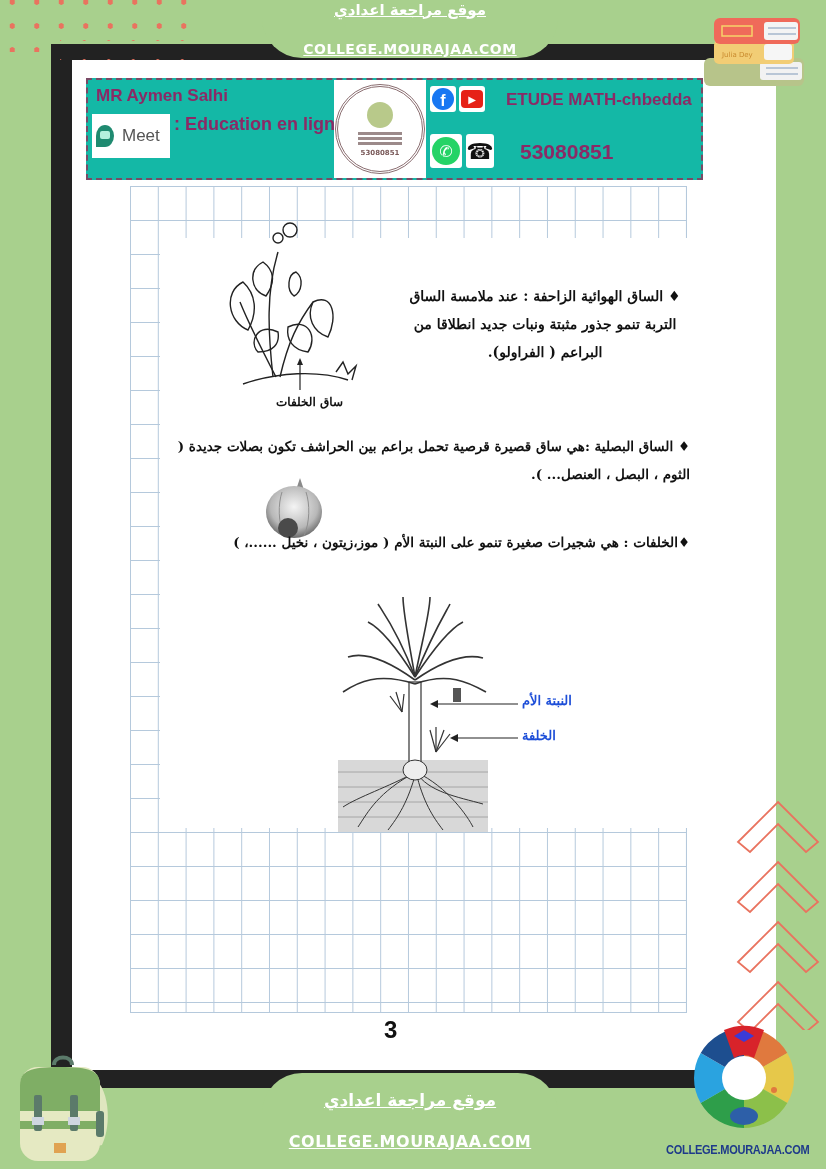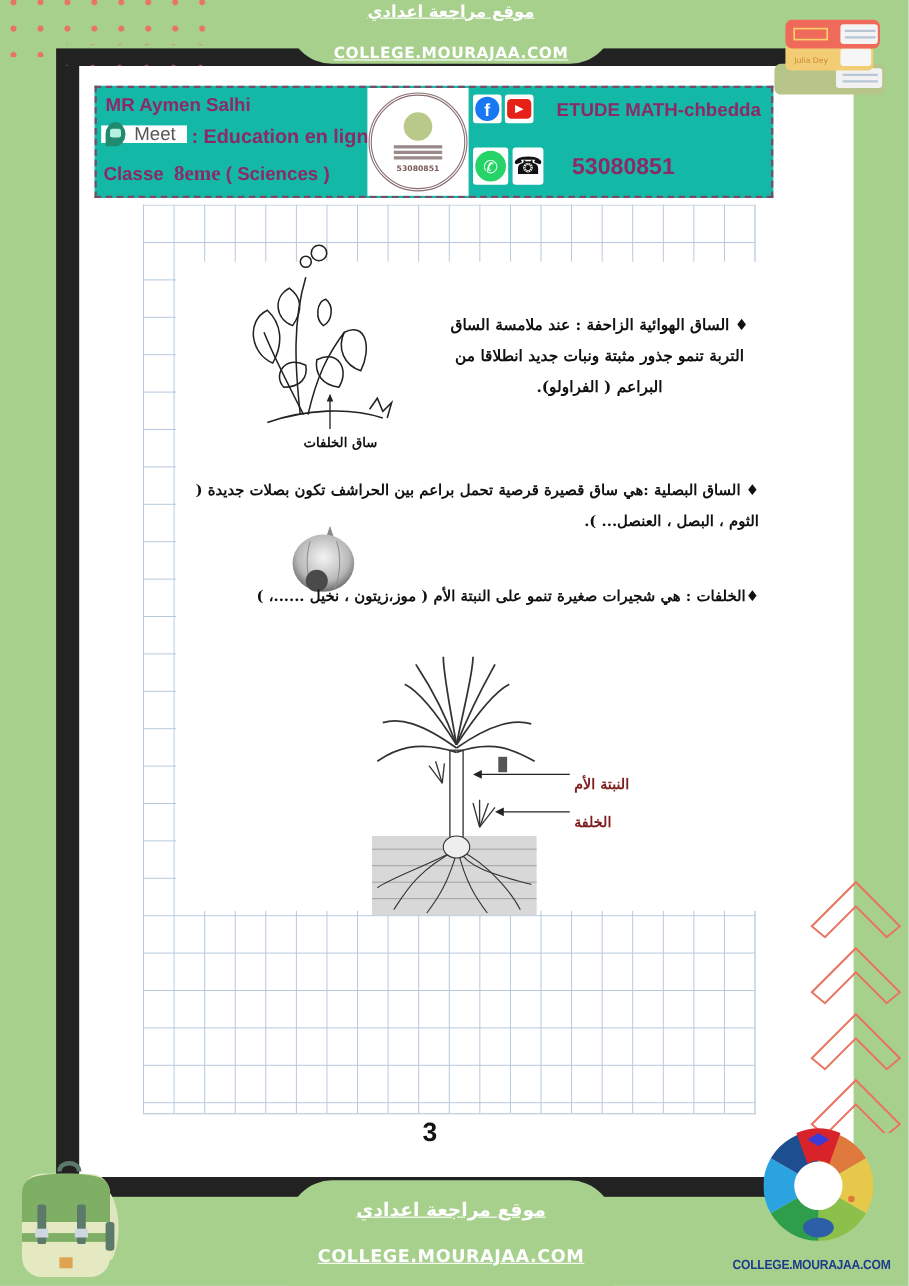--- a/index.html
+++ b/index.html
@@ -44,21 +44,21 @@
     .banner-bottom .en { font-size: 16px; line-height: 22px; }
 
     
     .header {
       left: 86px; top: 78px; width: 617px; height: 102px;
       background: #14b8a6; border: 2px dashed #7a4a66; box-sizing: border-box;
       z-index: 4;
     }
     .h-text { color: #8b2a66; font-family: "Liberation Sans", sans-serif; font-weight: bold; }
     .h-teacher { left: 8px; top: 6px; font-size: 17px; }
-    .h-meet-box { left: 4px; top: 34px; width: 78px; height: 16px; background: #ffffff; display:flex; align-items:center; }
+    .h-meet-box { left: 4px; top: 34px; width: 78px; height: 44px; background: #ffffff; display:flex; align-items:center; }
     .meet-icon { width: 18px; height: 22px; background: #1f8a70; border-radius: 50% 50% 50% 0; margin-left: 4px; position: relative; }
     .meet-icon::after { content:""; position:absolute; left:4px; top:6px; width:10px; height:8px; background:#b5f0dd; border-radius:2px; }
     .meet-label { color: #555555; font-family: "Liberation Sans", sans-serif; font-size: 17px; margin-left: 8px; }
     .h-edu { left: 86px; top: 34px; font-size: 18px; }
     .h-class { left: 6px; top: 68px; font-size: 17px; }
     .h-class .lvl { font-family: "Liberation Serif", serif; font-size: 19px; font-weight: bold; }
     .logo-box { left: 246px; top: 0; width: 92px; height: 98px; background: #ffffff; display: flex; align-items: center; justify-content: center; }
     .logo-circle { width: 84px; height: 84px; border-radius: 50%; border: 3px double #8a6d70; position: relative; display:flex; align-items:center; justify-content:center; flex-direction:column; }
     .logo-tree { width: 26px; height: 26px; border-radius: 50%; background: #b8c98a; margin-bottom: 3px; }
     .logo-line { width: 44px; height: 3px; background: #9c8a8a; margin: 1px 0; }
@@ -92,21 +92,21 @@
       direction: rtl; text-align: right; color: #111111;
       font-family: "DejaVu Serif", serif; font-weight: bold; z-index: 3;
     }
     .p1 { left: 400px; top: 282px; width: 290px; font-size: 14px; line-height: 28px; text-align: center; }
     .p2 { left: 168px; top: 432px; width: 522px; font-size: 13.5px; line-height: 28px; }
     .p3 { left: 210px; top: 530px; width: 480px; font-size: 13.5px; line-height: 24px; }
 
     
     .illus { z-index: 3; }
     .caption { direction: rtl; font-family: "DejaVu Serif", serif; font-size: 12px; color: #111; font-weight: bold; z-index: 3; }
-    .label-ar { direction: rtl; font-family: "DejaVu Serif", serif; font-size: 13px; color: #7f1d1d; font-weight: bold; z-index: 3; margin-top: 12px; }
+    .label-ar { direction: rtl; font-family: "DejaVu Serif", serif; font-size: 13px; color: #1d4ed8; font-weight: bold; z-index: 3; }
 
     .page-number { left: 384px; top: 1016px; font-size: 24px; font-weight: bold; font-family: "Liberation Sans", sans-serif; color: #111; z-index: 3; }
 
     
     .chevrons { left: 730px; top: 790px; z-index: 3; }
     .books { left: 700px; top: 10px; z-index: 5; }
     .backpack { left: 10px; top: 1055px; z-index: 5; }
     .wheel { left: 694px; top: 1020px; z-index: 5; }
     .wheel-label { left: 666px; top: 1143px; font-family: "Liberation Sans", sans-serif; font-weight: bold; font-size: 12px; color: #1e3a8a; letter-spacing: -0.3px; z-index: 5; transform: scaleX(0.92); transform-origin: left; }
   </style>
@@ -139,24 +139,20 @@
   <rect x="22" y="16" width="30" height="10" fill="none" stroke="#f7d36a" stroke-width="1.5"></rect>
 </svg>
 
 <div class="abs header">
   <span class="abs h-text h-teacher">MR  Aymen Salhi</span>
   <div class="abs h-meet-box">
     <span class="meet-icon"></span>
     <span class="meet-label">Meet</span>
   </div>
   <span class="abs h-text h-edu">: Education en ligne</span>
-  <div class="abs h-text h-class">
-    <span>Classe</span>
-    &nbsp;<span class="lvl">8eme</span><span> ( Sciences )</span>
-  </div>
   <div class="abs logo-box">
     <div class="logo-circle">
       <div class="logo-tree"></div>
       <div class="logo-line"></div>
       <div class="logo-line"></div>
       <div class="logo-line"></div>
       <div class="logo-phone">53080851</div>
     </div>
   </div>
   <div class="abs social fb">

